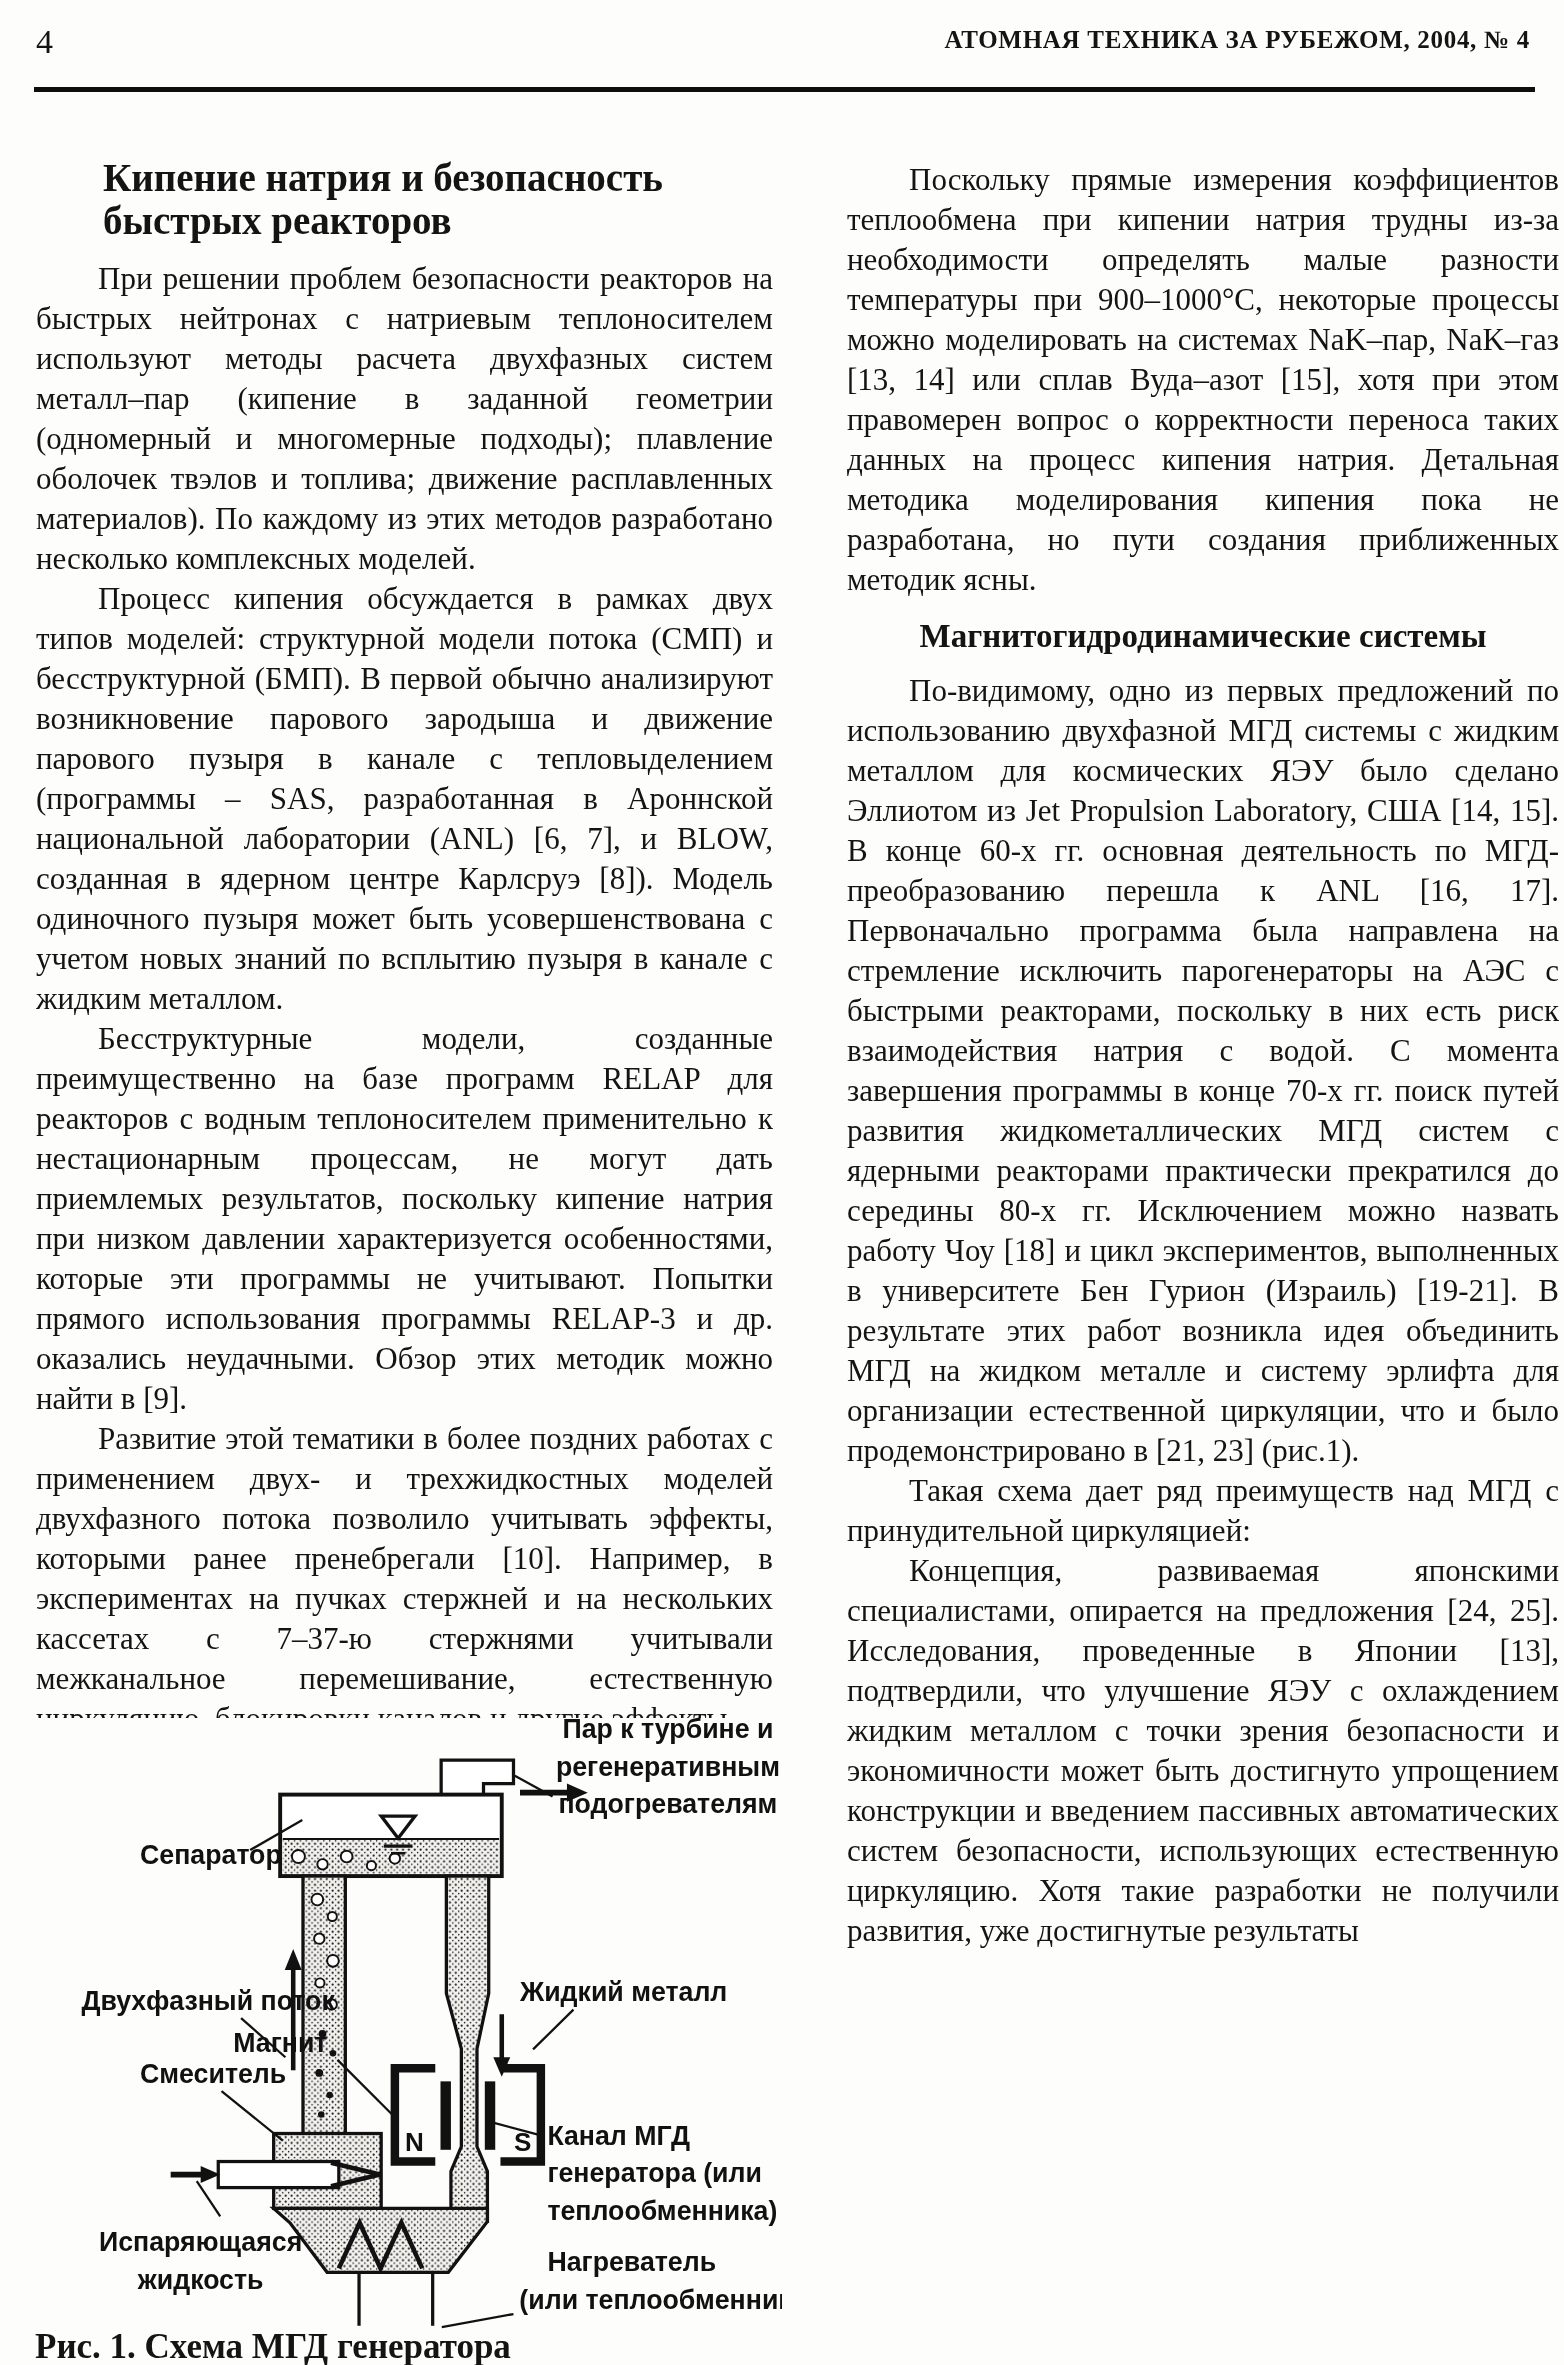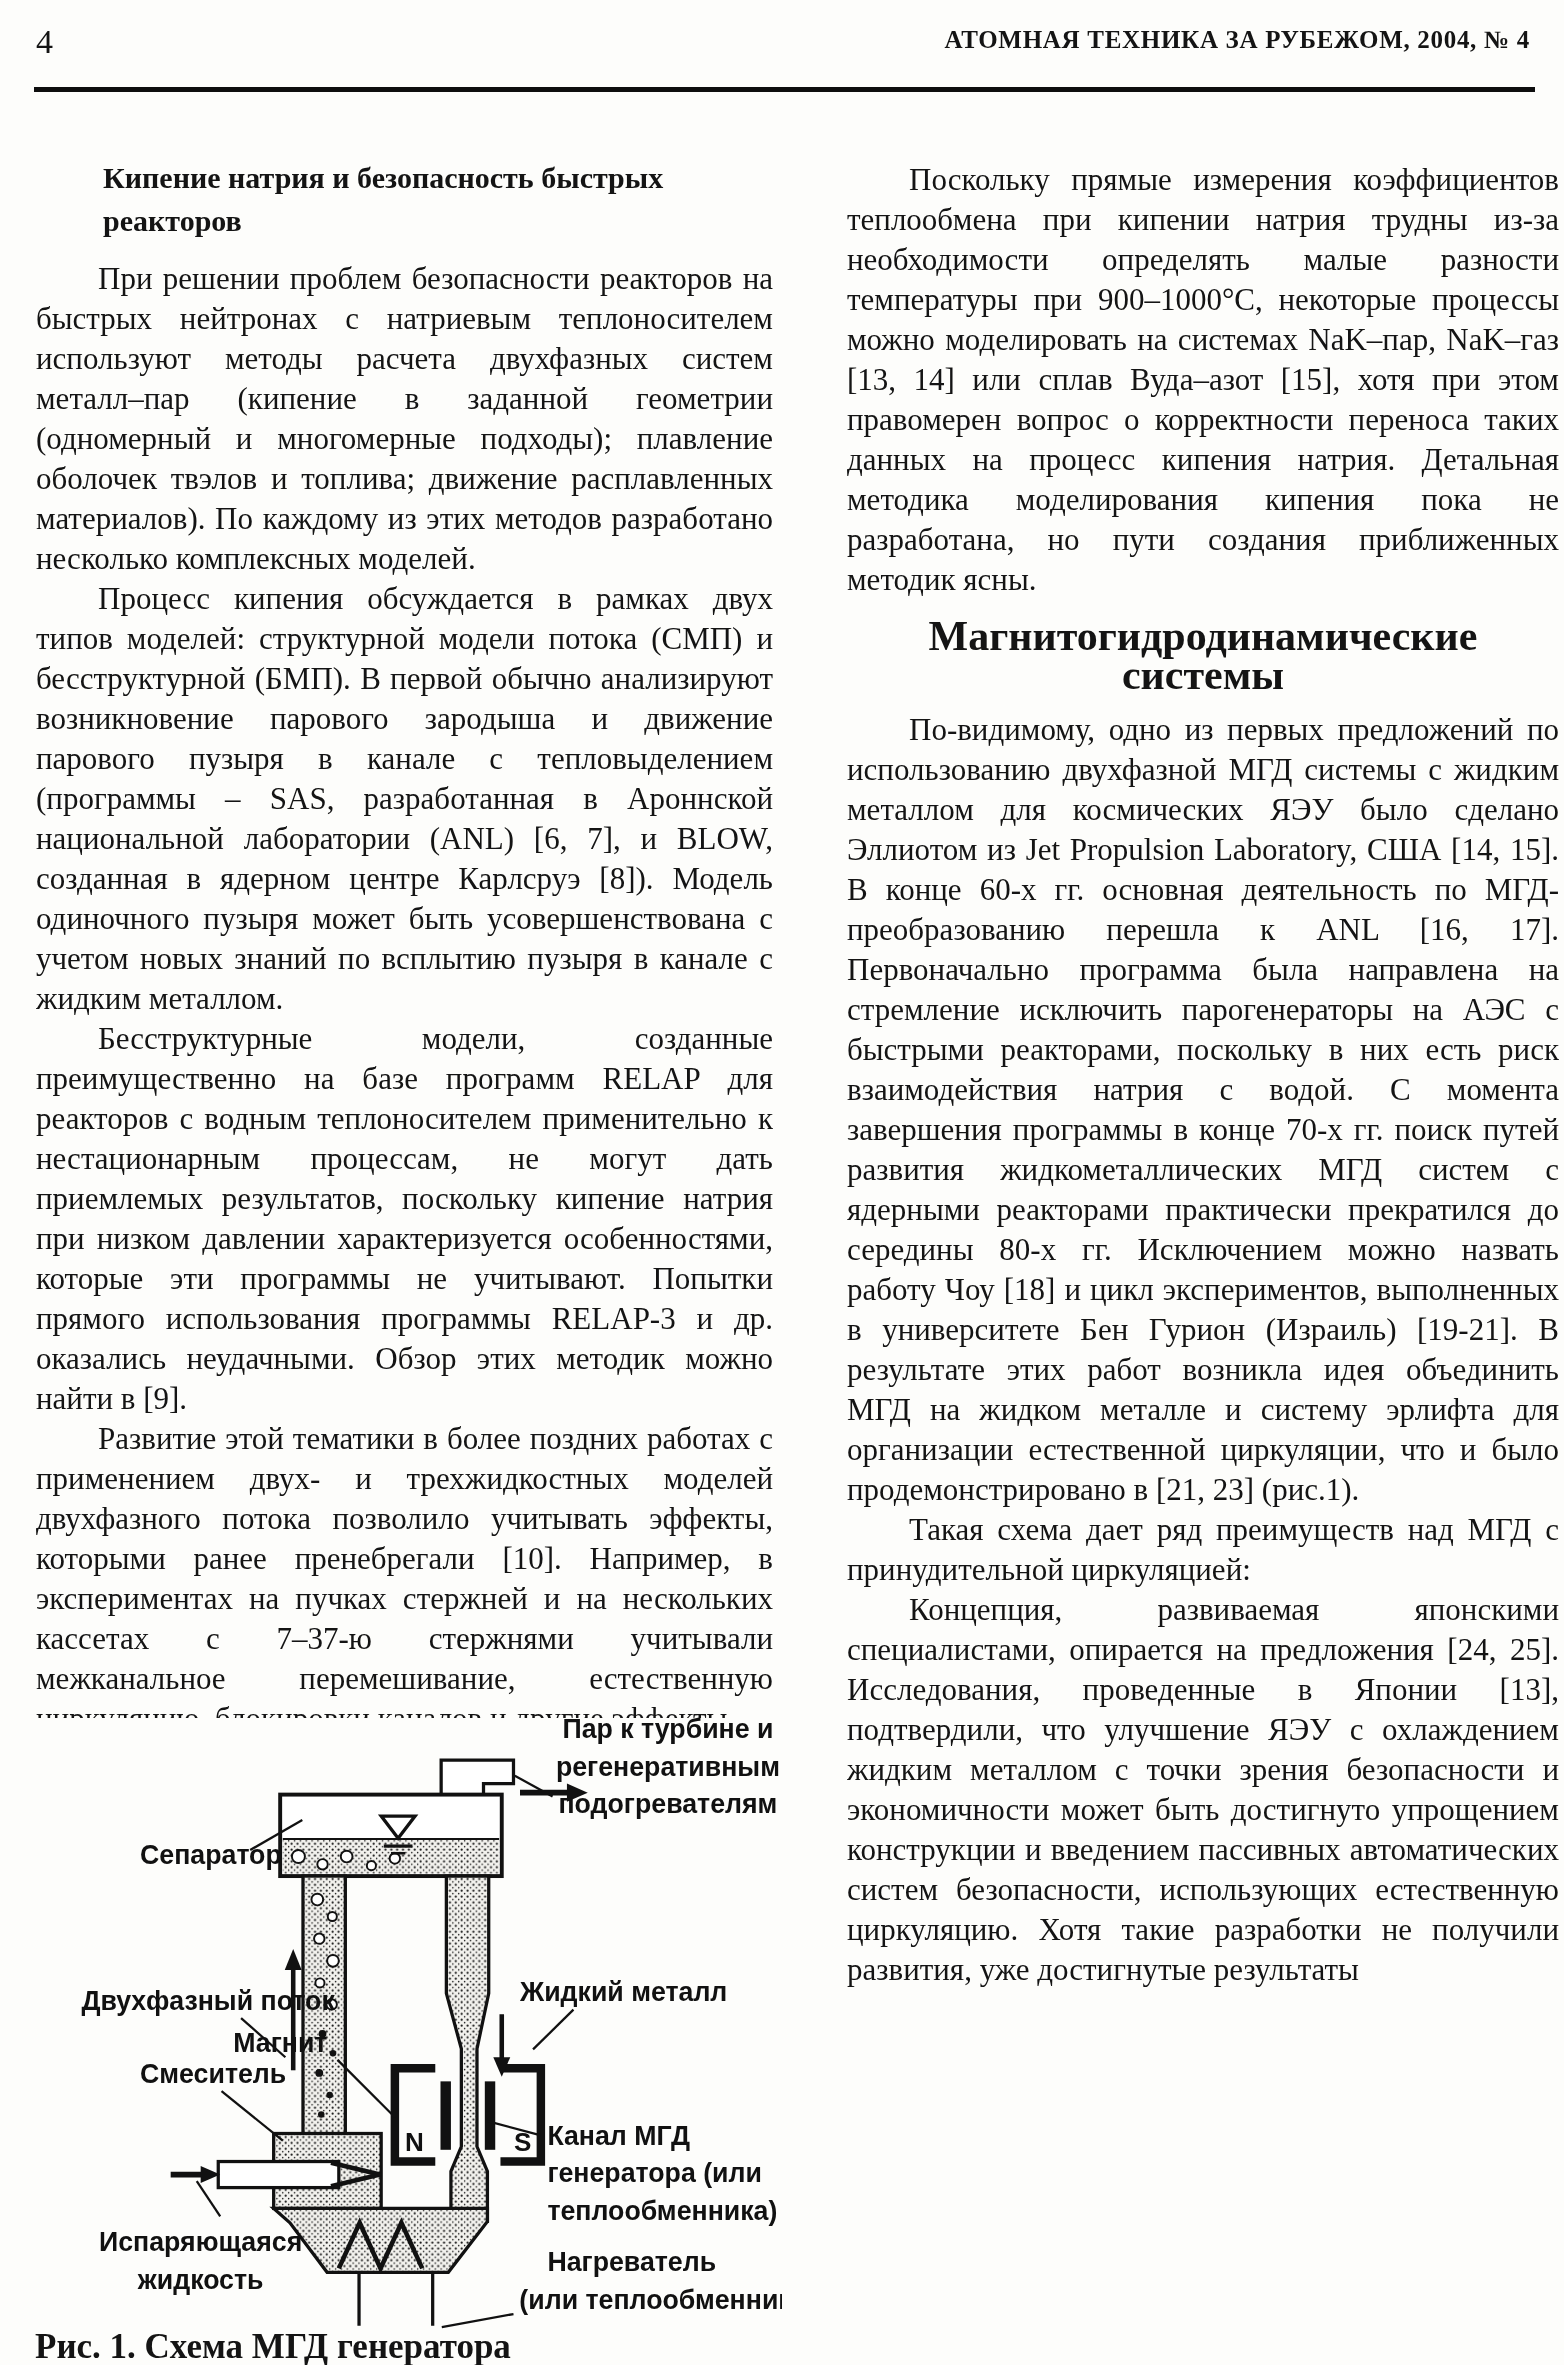--- a/index.html
+++ b/index.html
@@ -32,28 +32,28 @@
     position:absolute;
     font-size:31px;line-height:40px;
     text-align:justify;
   }
   .col-left{left:36px;top:147px;width:737px;height:1571px;overflow:hidden;}
   .col-right{left:847px;top:144px;width:712px;height:2216px;overflow:hidden;}
   .col p{margin:0;text-indent:62px;}
   .section-title{
     margin:9px 0 17px 67px;
     width:567px;
-    font-size:30px;line-height:43px;
+    font-size:39px;line-height:43px;
     font-weight:bold;
     text-align:left;
   }
   .col-right{padding-top:15.6px;box-sizing:border-box;}
   .section-heading{
     margin:17px 0 15.6px 0;
-    font-size:42px;line-height:39px;
+    font-size:33px;line-height:39px;
     font-weight:bold;
     text-align:center;
     text-indent:0;
   }
   
   .figure-svg{position:absolute;left:26px;top:1713px;width:756px;height:652px;}
   .figlabel{
     font-family:"Liberation Sans","DejaVu Sans",sans-serif;
     font-weight:700;font-size:41px;fill:#111;
   }

